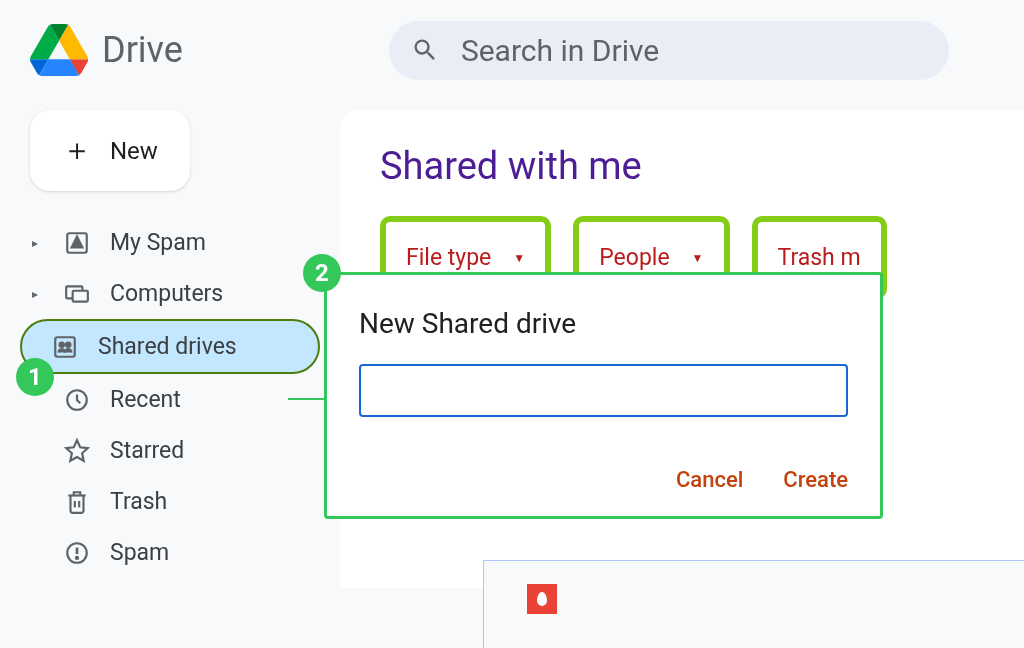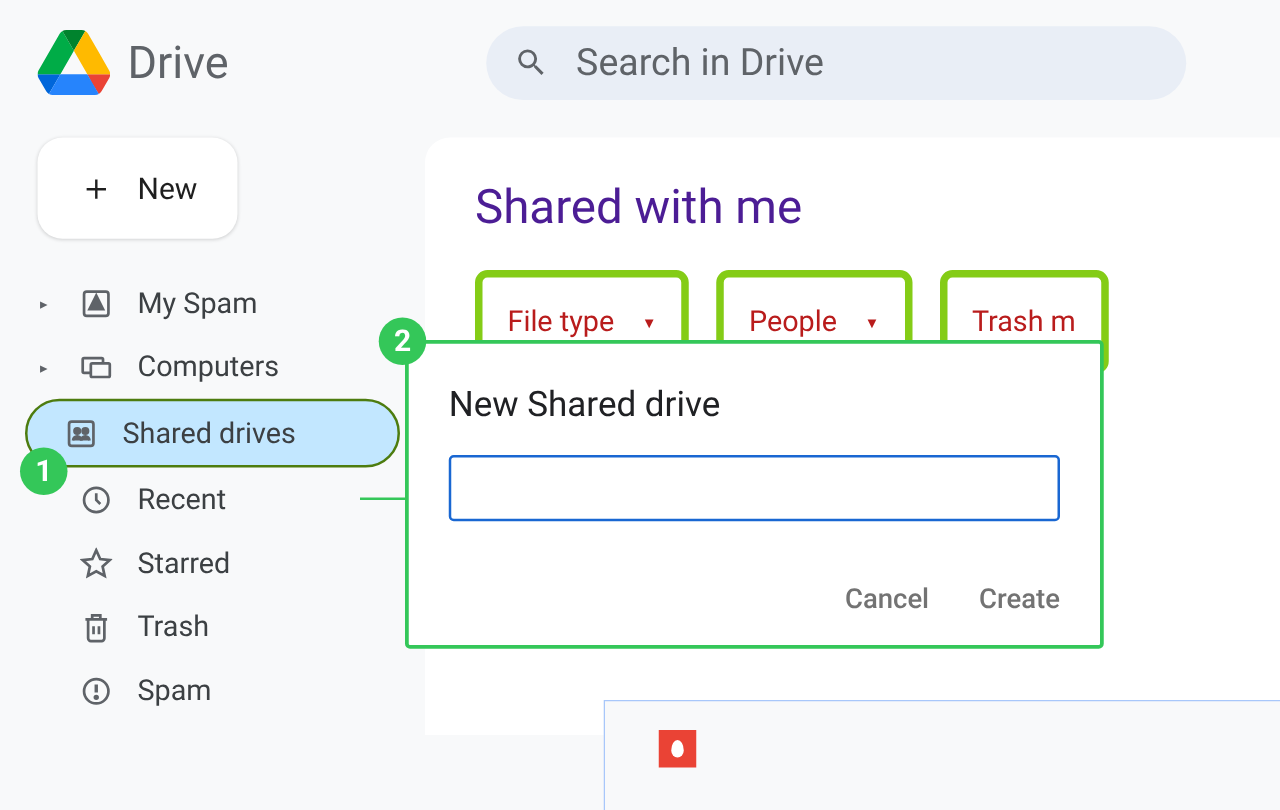--- a/index.html
+++ b/index.html
@@ -212,21 +212,21 @@
     .dialog-actions {
       display: flex;
       justify-content: flex-end;
       gap: 40px;
     }
     
     .dialog-button {
       background: none;
       border: none;
       font-size: 22px;
-      color: #737373;
+      color: #c2410c;
       cursor: pointer;
       font-weight: 500;
     }
     
     .annotation-badge {
       position: absolute;
       width: 38px;
       height: 38px;
       background: #34c759;
       color: white;

